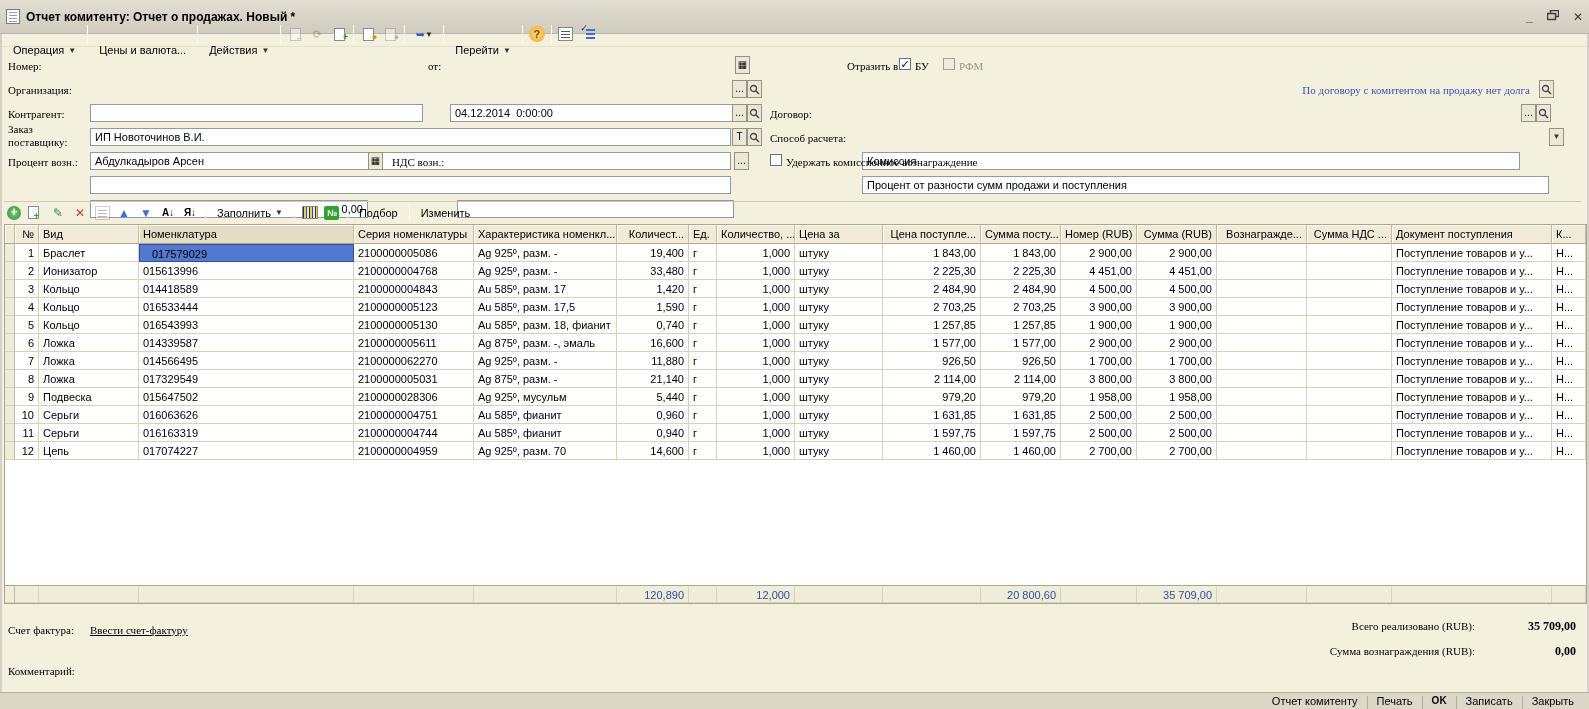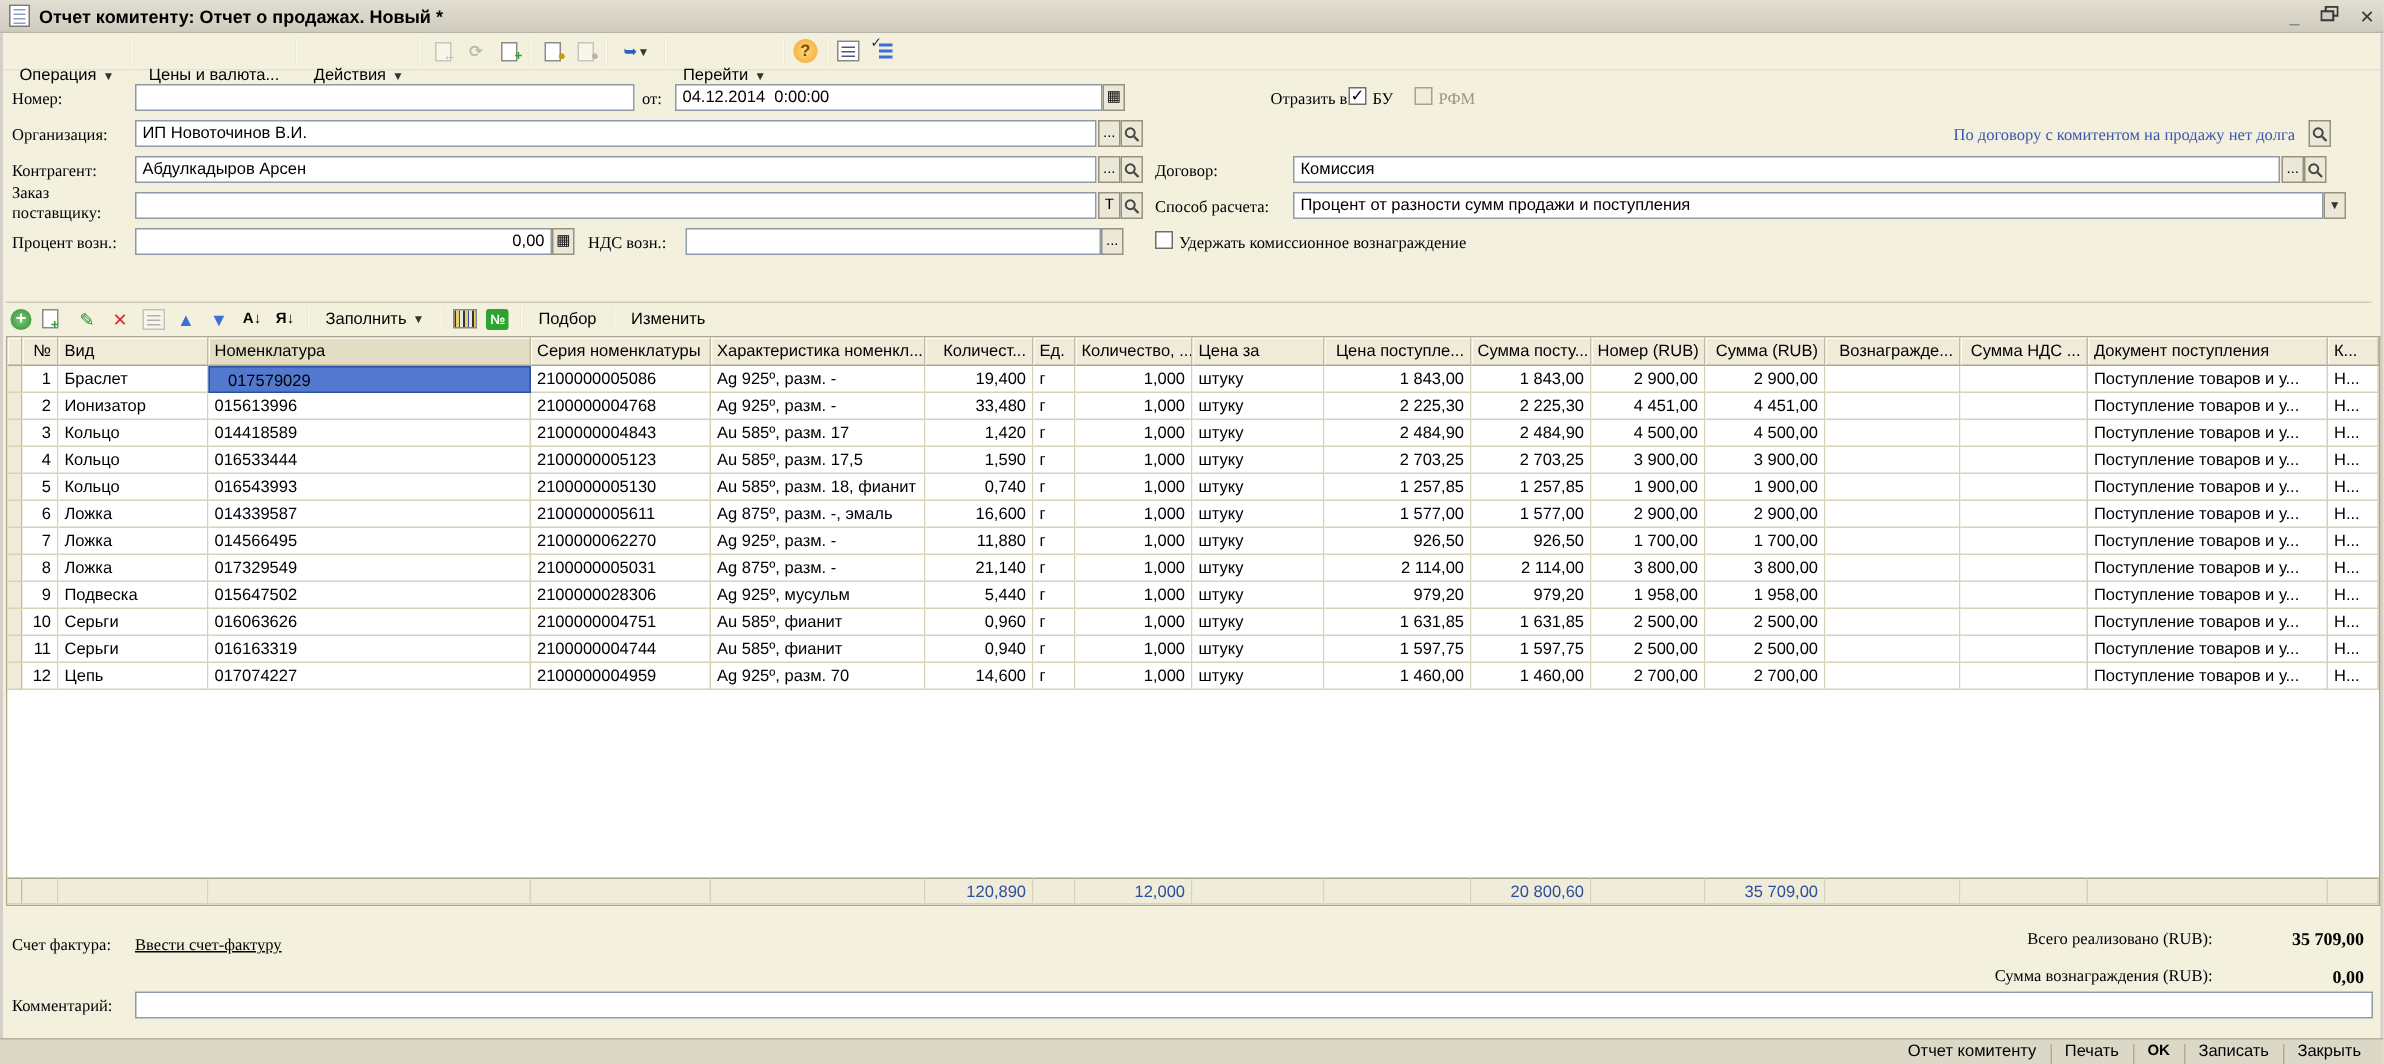--- a/index.html
+++ b/index.html
@@ -1,21 +1,21 @@
 <!DOCTYPE html>
 <html><head>
 <meta charset="utf-8">
 <style>
   * { margin:0; padding:0; box-sizing:border-box; }
   html,body { width:1589px; height:709px; overflow:hidden; }
   body { font-family:"Liberation Sans","DejaVu Sans",sans-serif; font-size:11px; color:#000; background:#F4F0DE; }
   .window { position:absolute; inset:0; background:#F4F0DE; border-left:2px solid #D4D0C8; border-right:2px solid #D4D0C8; }
 
   
-  .titlebar { position:absolute; top:0; left:-2px; right:-2px; height:22px; background:linear-gradient(#E2DED2,#CFCBBF); display:flex; align-items:center; padding:0 6px; border-bottom:1px solid #B8B4A8; }
+  .titlebar { position:absolute; top:0; left:-2px; right:-2px; height:34px; background:linear-gradient(#E2DED2,#CFCBBF); display:flex; align-items:center; padding:0 6px; border-bottom:1px solid #B8B4A8; }
   .titlebar .title { font-weight:bold; font-size:12px; margin-left:6px; }
   .winbtns { margin-left:auto; display:flex; gap:14px; align-items:center; color:#3A3A3A; }
   .winbtns span { cursor:default; font-weight:bold; font-size:12px; line-height:12px; }
   .doc-ico { width:14px; height:15px; background:#FFF; border:1px solid #7A7A7A; position:relative; }
   .doc-ico::before { content:""; position:absolute; left:2px; top:2px; width:8px; height:1px; box-shadow:0 3px 0 #8AA0C0,0 6px 0 #8AA0C0,0 9px 0 #8AA0C0; background:#8AA0C0; }
 
   
   .menubar { position:absolute; top:22px; left:0; right:0; height:25px; display:flex; align-items:center; padding:0 3px; border-bottom:1px solid #E6E2D2; }
   .mbtn { padding:3px 7px; border:1px solid transparent; display:flex; align-items:center; gap:4px; white-space:nowrap;margin-top:32px; }
   .arr { font-size:8px; color:#333; }
@@ -27,21 +27,21 @@
   .help-ico { width:16px; height:16px; border-radius:50%; background:radial-gradient(#FFD780,#F0A830); color:#7A4A00; font-weight:bold; font-size:11px; display:flex; align-items:center; justify-content:center; }
   .list-ico { width:15px; height:14px; border:1px solid #888; background:#FFF; position:relative; }
   .list-ico::before { content:""; position:absolute; left:2px; right:2px; top:3px; height:1px; background:#557; box-shadow:0 3px 0 #557,0 6px 0 #557; }
   .set-ico { width:15px; height:14px; position:relative; }
   .set-ico::before { content:"✓"; position:absolute; left:0; top:-4px; font-size:9px; color:#226; }
   .set-ico::after { content:""; position:absolute; right:0; top:2px; width:9px; height:2px; background:#3B6FD4; box-shadow:0 4px 0 #3B6FD4,0 8px 0 #3B6FD4; }
 
   
   .formarea { position:absolute; top:47px; left:0; right:0; height:133px; }
   .lbl { position:absolute; white-space:nowrap;font-family:Liberation Serif, serif; }
-  .fld { position:absolute; height:18px; border:1px solid #8E9AA8; background:#FFF; font-family:inherit; font-size:11px; padding:1px 4px; }
+  .fld { position:absolute; height:18px; border:1px solid #8E9AA8; background:#FFF; font-family:inherit; font-size:11px; padding:1px 4px;margin-top:48px; }
   .fld.right { text-align:right; }
   .sqbtn { position:absolute; height:18px; width:15px; border:1px solid #97927E; background:#ECE8D8; font-size:10px; display:flex; align-items:center; justify-content:center; line-height:10px; }
   .linkblue { color:#3A56B0; white-space:nowrap; }
   .cb { position:absolute; width:12px; height:12px; border:1px solid #6E6E6E; background:#FFF; font-size:11px; line-height:10px; font-weight:bold; text-align:center; }
   .cb.dis { background:#EFEBDD; border-color:#A5A093; }
   .gray { color:#9A9684; }
 
   
   .tabstrip { position:absolute; top:180px; left:2px; height:21px; display:flex; align-items:flex-end; }
   .tab { padding:3px 10px 2px; border:1px solid #A9A38B; border-bottom:none; background:#E9E4D1; margin-right:2px; border-radius:2px 2px 0 0; height:18px; }

